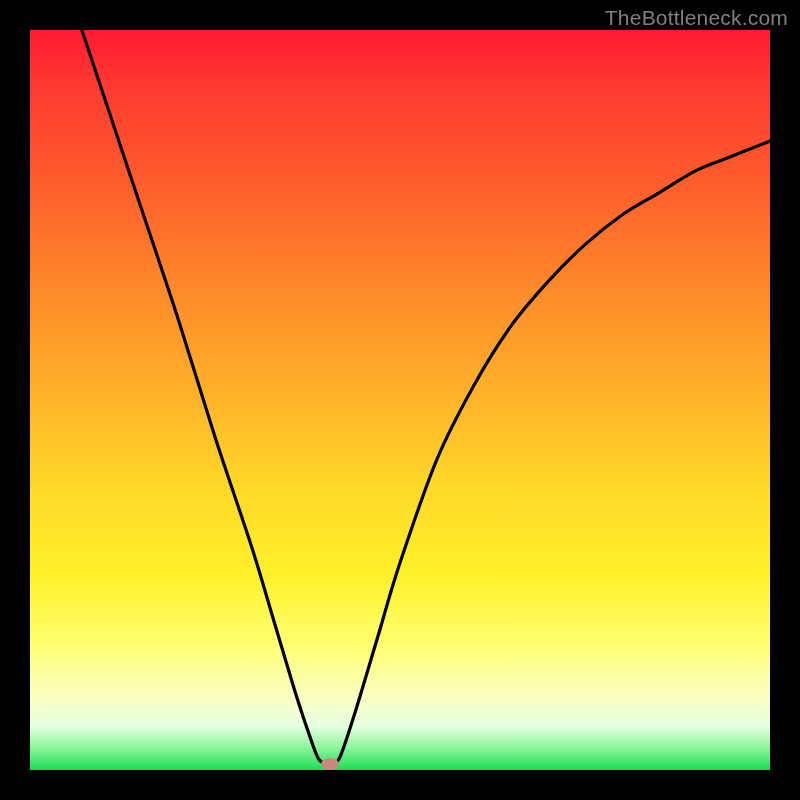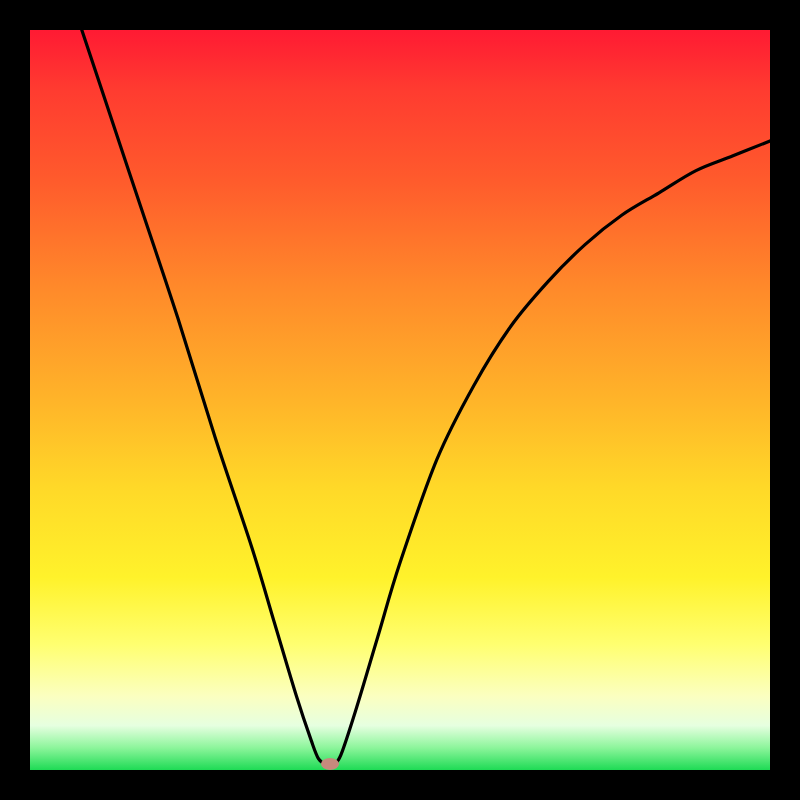--- a/index.html
+++ b/index.html
@@ -72,13 +72,14 @@
 
   <div class="plot-area">
 
     <svg class="curve-svg" viewBox="0 0 740 740" preserveAspectRatio="none">
       <path id="curve-path" fill="none" stroke="#000" stroke-width="3.2" stroke-linejoin="round" stroke-linecap="round" d="M 51.800000000000004 0 C 55.5 11.100000000000003, 64.13333333333334 37.000000000000014, 74 66.60000000000002 C 83.86666666666666 96.20000000000003, 98.66666666666667 140.60000000000002, 111 177.60000000000002 C 123.33333333333333 214.60000000000002, 135.66666666666666 250.3666666666667, 148 288.6 C 160.33333333333334 326.83333333333337, 172.66666666666666 368.76666666666665, 185 407 C 197.33333333333334 445.23333333333335, 212.13333333333333 487.1666666666667, 222 518 C 231.86666666666667 548.8333333333334, 236.8 567.3333333333334, 244.20000000000002 592 C 251.60000000000002 616.6666666666666, 260.2333333333333 646.2666666666667, 266.4 666 C 272.56666666666666 685.7333333333333, 277.5 699.9166666666666, 281.2 710.4 C 284.9 720.8833333333333, 286.1333333333333 724.9533333333333, 288.6 728.9 C 291.0666666666667 732.8466666666667, 293.53333333333336 733.2166666666667, 296 734.08 C 298.46666666666664 734.9433333333334, 300.9333333333333 735.5600000000001, 303.4 734.08 C 305.8666666666667 732.6, 307.1 734.08, 310.8 725.2 C 314.5 716.32, 319.4333333333334 700.5333333333333, 325.6 680.8 C 331.76666666666665 661.0666666666666, 340.4 631.4666666666666, 347.79999999999995 606.8 C 355.19999999999993 582.1333333333333, 360.1333333333333 562.4, 370 532.8 C 379.8666666666667 503.19999999999993, 394.66666666666674 458.79999999999995, 407.00000000000006 429.2 C 419.33333333333337 399.6, 431.6666666666667 377.4, 444 355.2 C 456.3333333333333 333, 468.6666666666667 313.26666666666665, 481 296 C 493.3333333333333 278.73333333333335, 505.6666666666667 265.16666666666663, 518 251.59999999999997 C 530.3333333333334 238.0333333333333, 542.6666666666666 225.70000000000002, 555 214.60000000000002 C 567.3333333333334 203.50000000000003, 579.6666666666666 193.63333333333335, 592 185 C 604.3333333333334 176.36666666666665, 616.6666666666666 170.19999999999996, 629 162.79999999999995 C 641.3333333333334 155.39999999999995, 653.6666666666666 146.76666666666657, 666 140.5999999999999 C 678.3333333333334 134.43333333333325, 690.6666666666666 130.73333333333338, 703 125.80000000000007 C 715.3333333333334 120.86666666666675, 733.8333333333334 113.46666666666668, 740 111"></path>
     </svg>
 
     <div class="marker" id="marker-dot" style="left: 299.7px; top: 734.08px; background: rgb(199, 138, 125);"></div>
   </div>
 
+  <div class="watermark">TheBottleneck.com</div>
 </div>
 
 </body></html>

